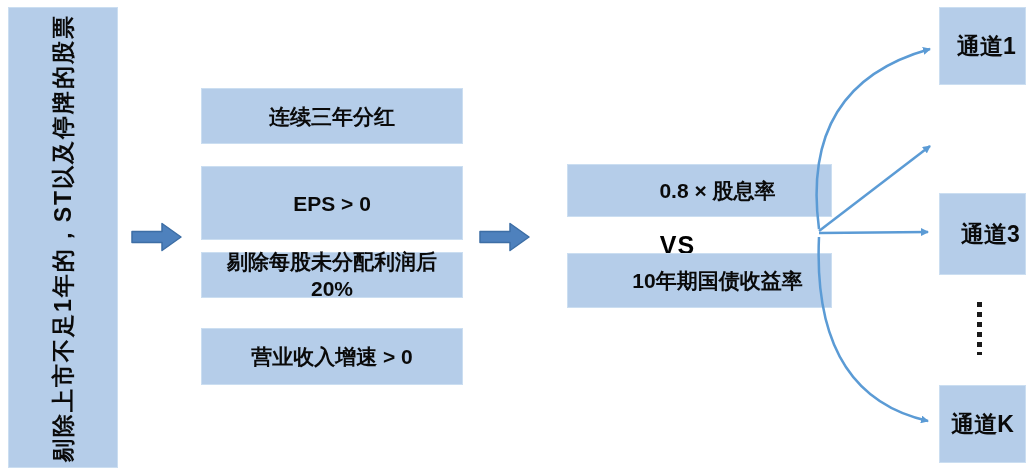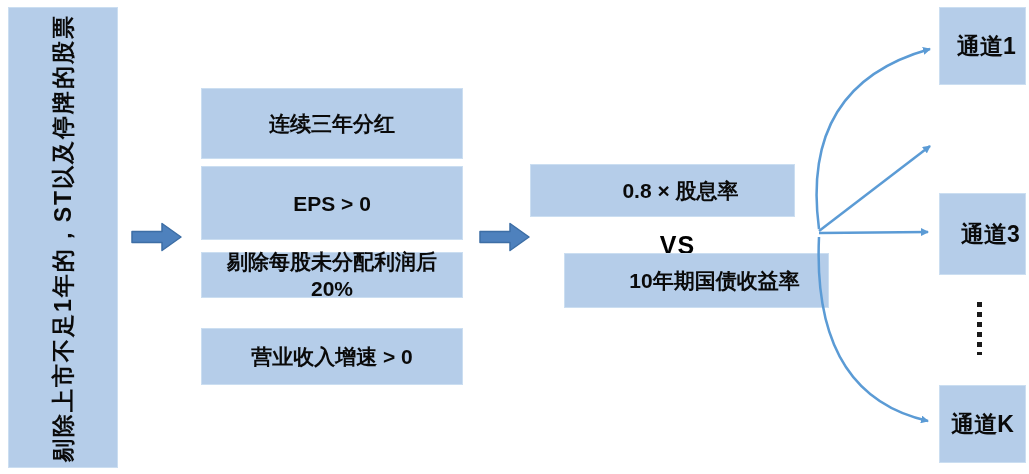--- a/index.html
+++ b/index.html
@@ -32,29 +32,29 @@
     top: 50%; left: 50%;
     transform: translate(-50%, -50%) rotate(-90deg);
     white-space: nowrap;
     font-size: 23px;
     font-weight: 600;
     letter-spacing: 2px;
   }
 
   
   .filter-box { left: 201px; width: 262px; font-size: 21px; font-weight: 600; line-height: 27px; padding: 2px 8px; }
-  .filter-1 { top: 88px;  height: 71px; align-items: center; }
+  .filter-1 { top: 88px;  height: 56px; align-items: center; }
   .filter-2 { top: 166px; height: 74px; }
   .filter-3 { top: 252px; height: 46px; }
   .filter-4 { top: 328px; height: 57px; }
 
   
-  .cmp-box { left: 530px; width: 265px; font-size: 21px; font-weight: 600; padding-left: 36px; }
+  .cmp-box { left: 567px; width: 265px; font-size: 21px; font-weight: 600; padding-left: 36px; }
   .cmp-top { top: 164px; height: 53px; }
-  .cmp-bottom { top: 253px; height: 55px; margin-left: 34px; }
+  .cmp-bottom { top: 253px; height: 55px; }
   .vs-label {
     position: absolute;
     left: 545px; top: 229px; width: 265px; height: 32px;
     display: flex; align-items: center; justify-content: center;
     font-size: 25px; font-weight: 600; letter-spacing: 1px;
   }
 
   
   .channel-box { left: 939px; width: 87px; font-size: 23px; font-weight: 600; }
   .channel-1 { top: 7px;   height: 78px; padding-left: 8px; }

